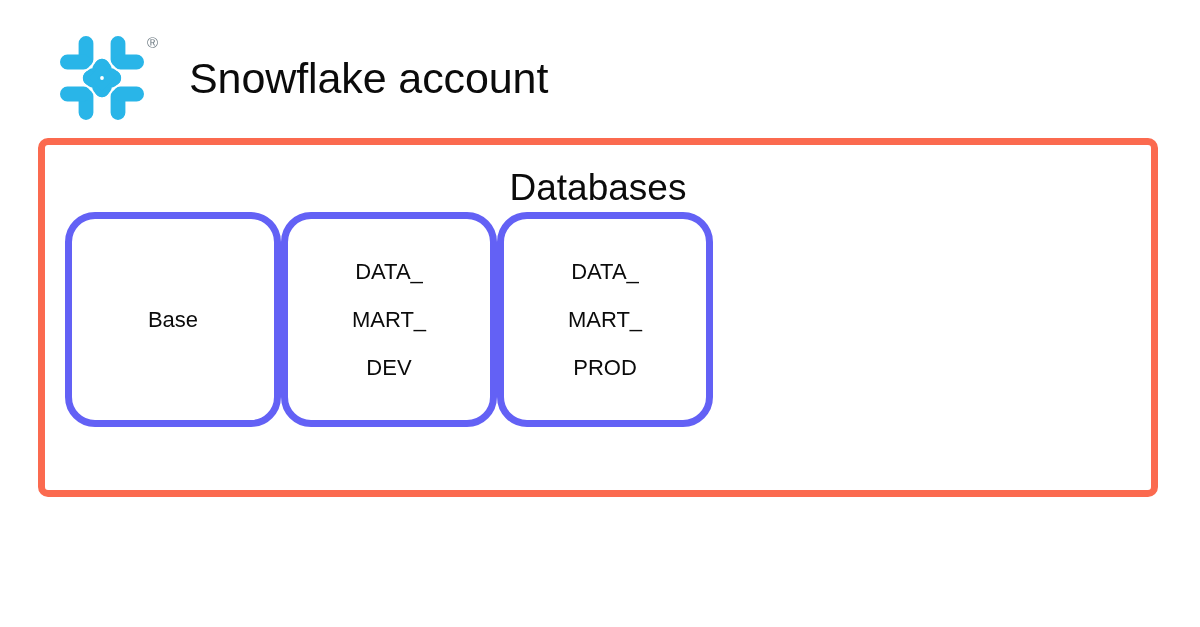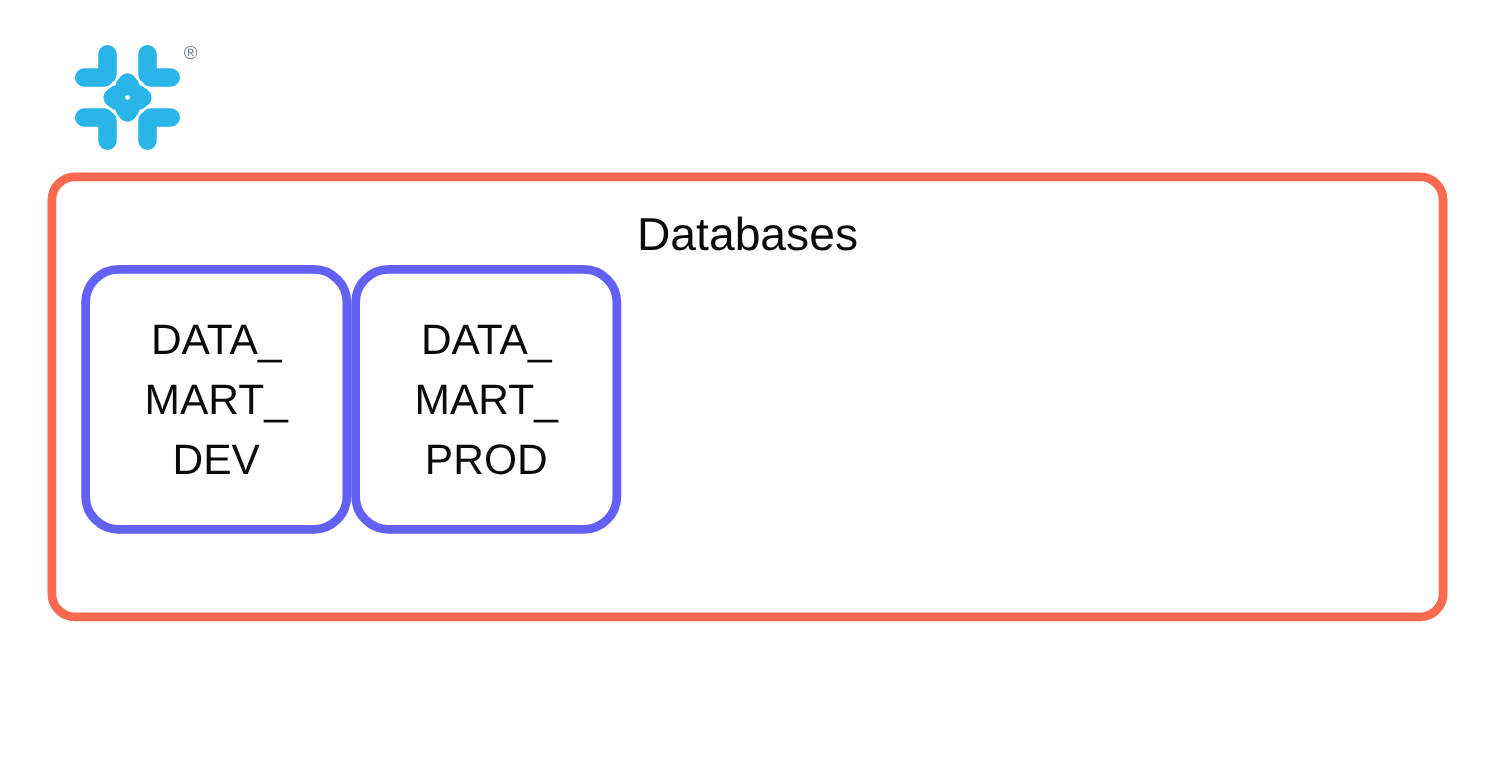--- a/index.html
+++ b/index.html
@@ -58,21 +58,21 @@
 
   
   #account-container {
     position: absolute;
     left: 38px;
     top: 138px;
     width: 1120px;      
     height: 359px;      
     box-sizing: border-box;
     border: 7px solid #fb6a4f;
-    border-radius: 22px;
+    border-radius: 10px;
     background: #ffffff;
   }
 
   #databases-label {
     position: absolute;
     left: 0;
     right: 0;
     top: 24px;
     text-align: center;
     font-size: 37px;
@@ -97,21 +97,21 @@
     border-radius: 30px;
     background: #ffffff;
     display: flex;
     align-items: center;
     justify-content: center;
     text-align: center;
     flex: 0 0 auto;
   }
 
   .db-label {
-    font-size: 34px;
+    font-size: 22px;
     line-height: 48px;
     color: #0b0b0b;
     white-space: pre-line;
     padding: 0 6px;
   }
 </style>
 </head>
 <body>
 
 <div id="header">
@@ -139,29 +139,33 @@
         <path d="M92.0 66.0 a7.4 7.4 0 0 1 -7.4 7.4 l-16.1 0 a7.4 7.4 0 1 1 0 -14.8 l16.1 0 a7.4 7.4 0 0 1 7.4 7.4 z"></path>
         <path d="M66.4 44.3 a7.4 7.4 0 0 1 1.1 10.4 l0 0 a7.4 7.4 0 0 1 -10.4 1.1 l-3.2 -2.6 a7.4 7.4 0 0 1 9.3 -11.5 z"></path>
         <path d="M66.4 55.7 a7.4 7.4 0 0 0 1.1 -10.4 l0 0 a7.4 7.4 0 0 0 -10.4 -1.1 l-3.2 2.6 a7.4 7.4 0 0 0 9.3 11.5 z"></path>
 
         <path d="M50 36.5 L63.5 50 L50 63.5 L36.5 50 Z M50 45.2 L45.2 50 L50 54.8 L54.8 50 Z" fill-rule="evenodd"></path>
       </g>
     </svg>
     <span id="trademark-icon">®</span>
   </div>
 
+  <div id="account-title">Snowflake account</div>
 </div>
 
 <div id="account-container">
 
   <div id="databases-label">Databases</div>
 
   <div id="databases-row">
 
 
+    <div class="db-box">
+      <span class="db-label">Base</span>
+    </div>
 
     <div class="db-box">
       <span class="db-label">DATA_
 MART_
 DEV</span>
     </div>
 
     <div class="db-box">
       <span class="db-label">DATA_
 MART_

